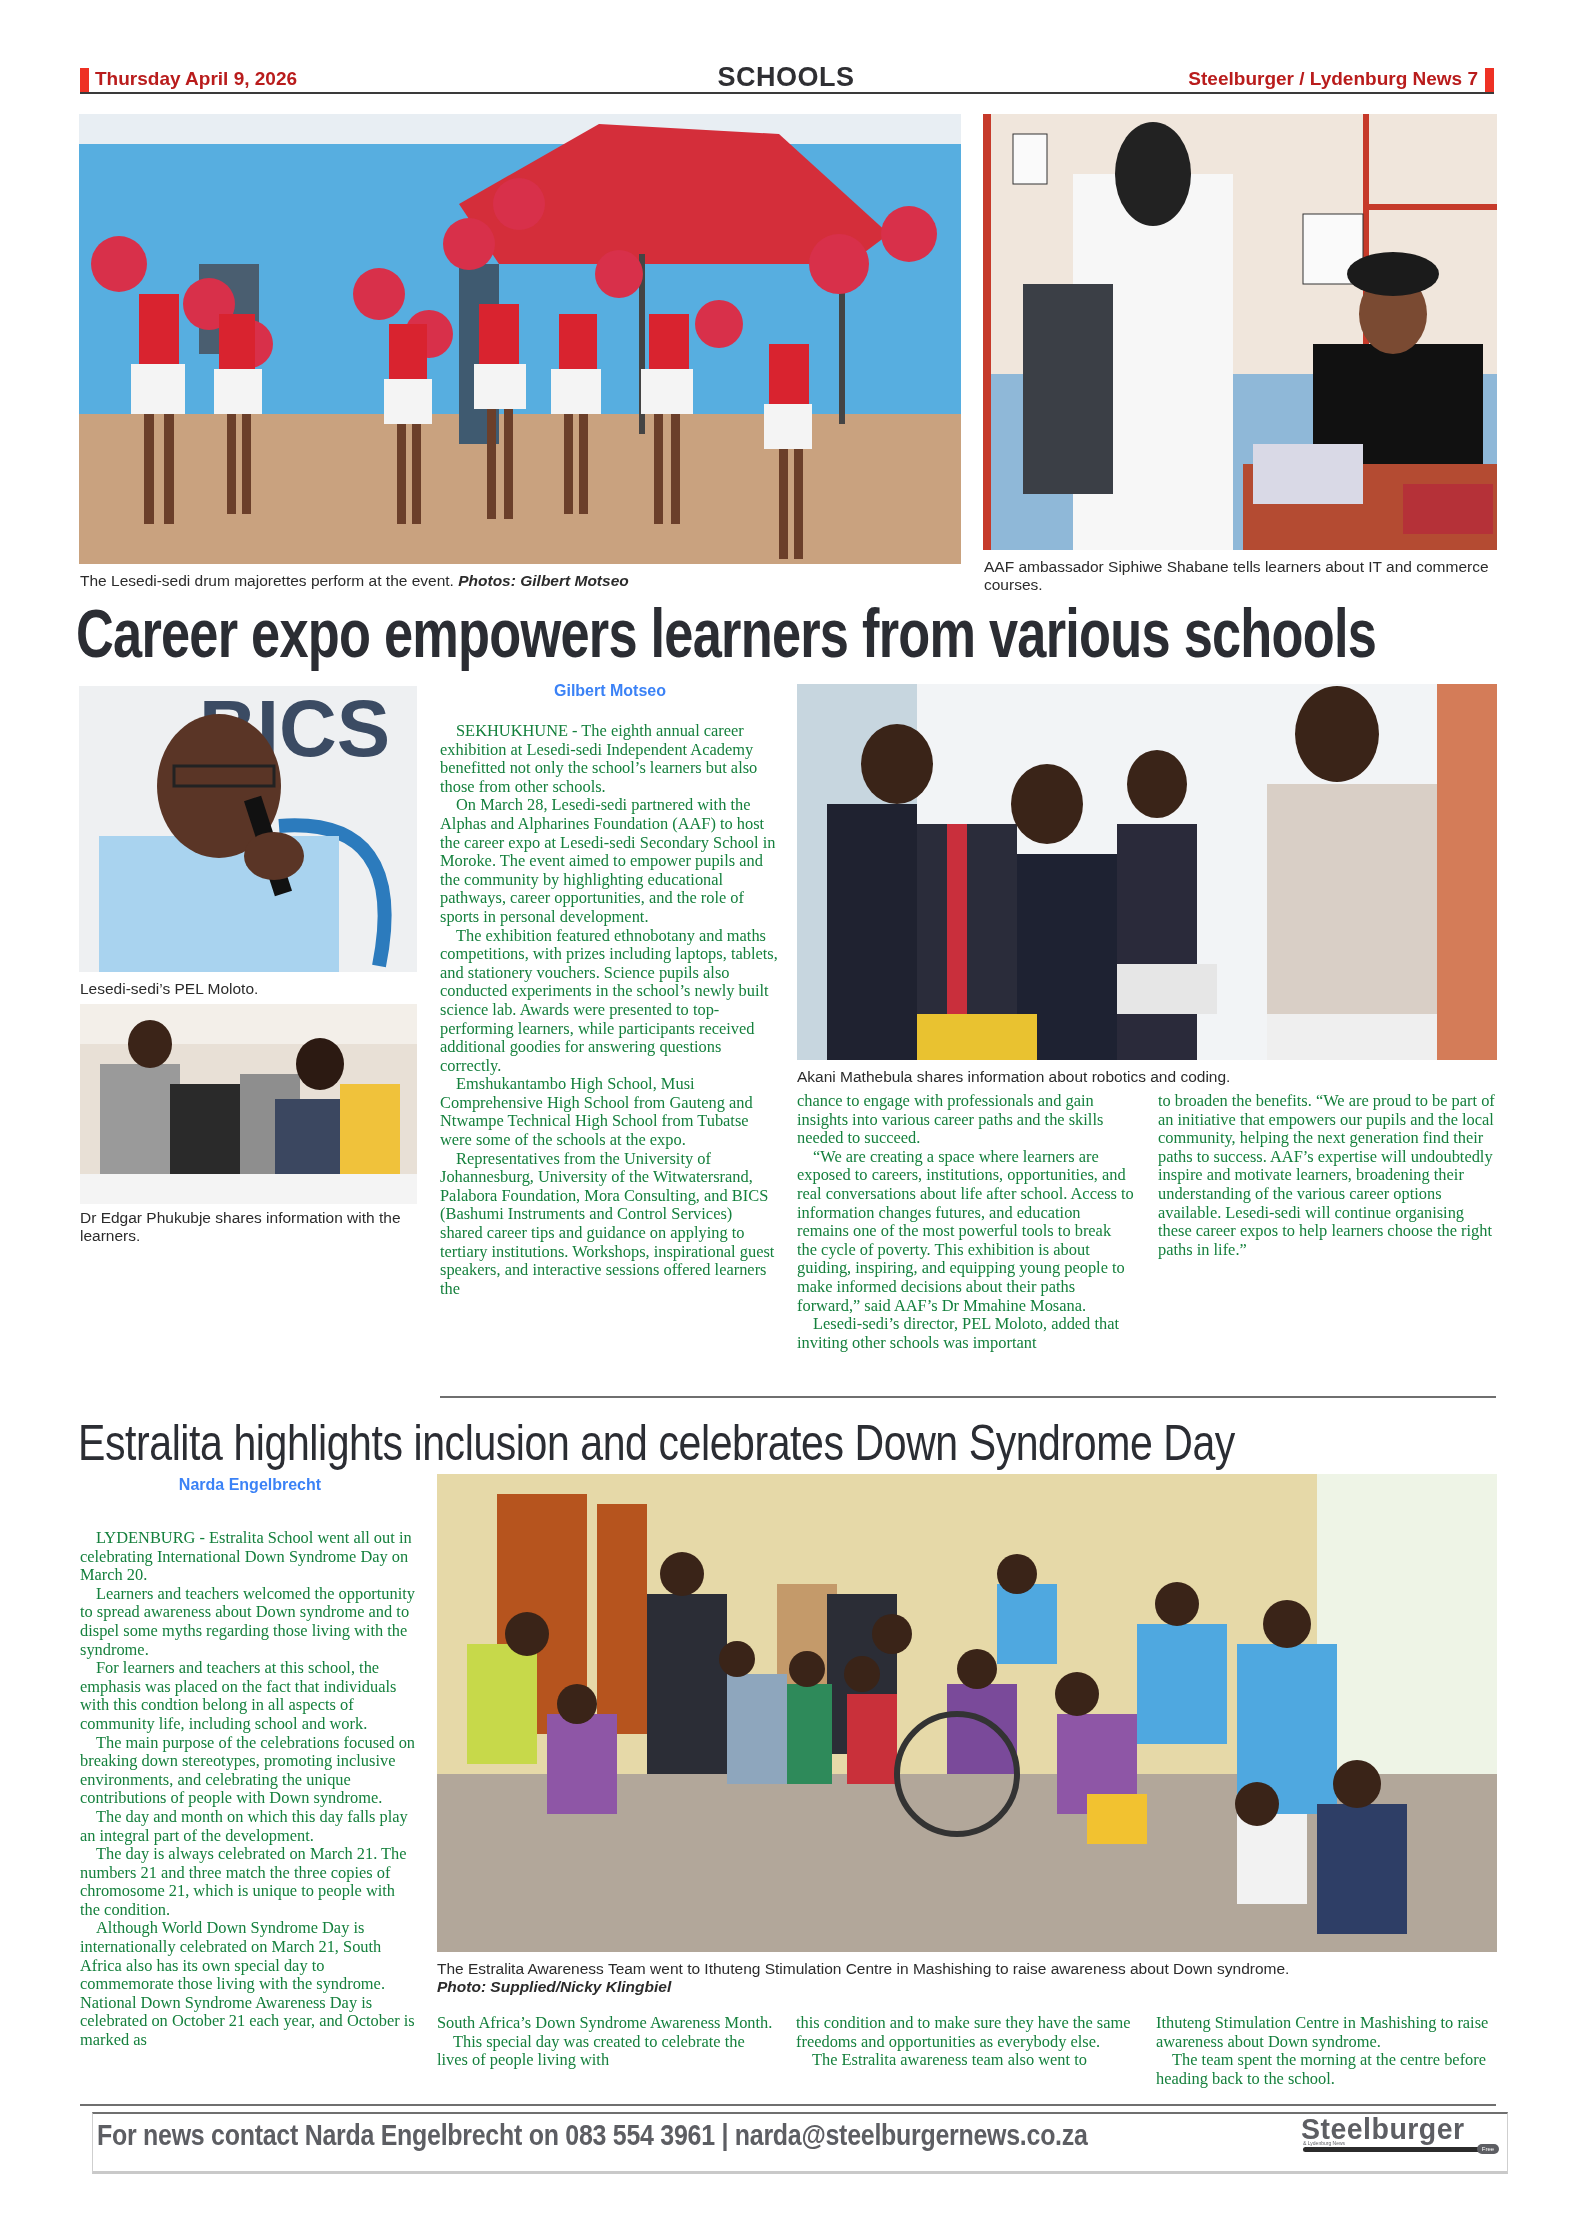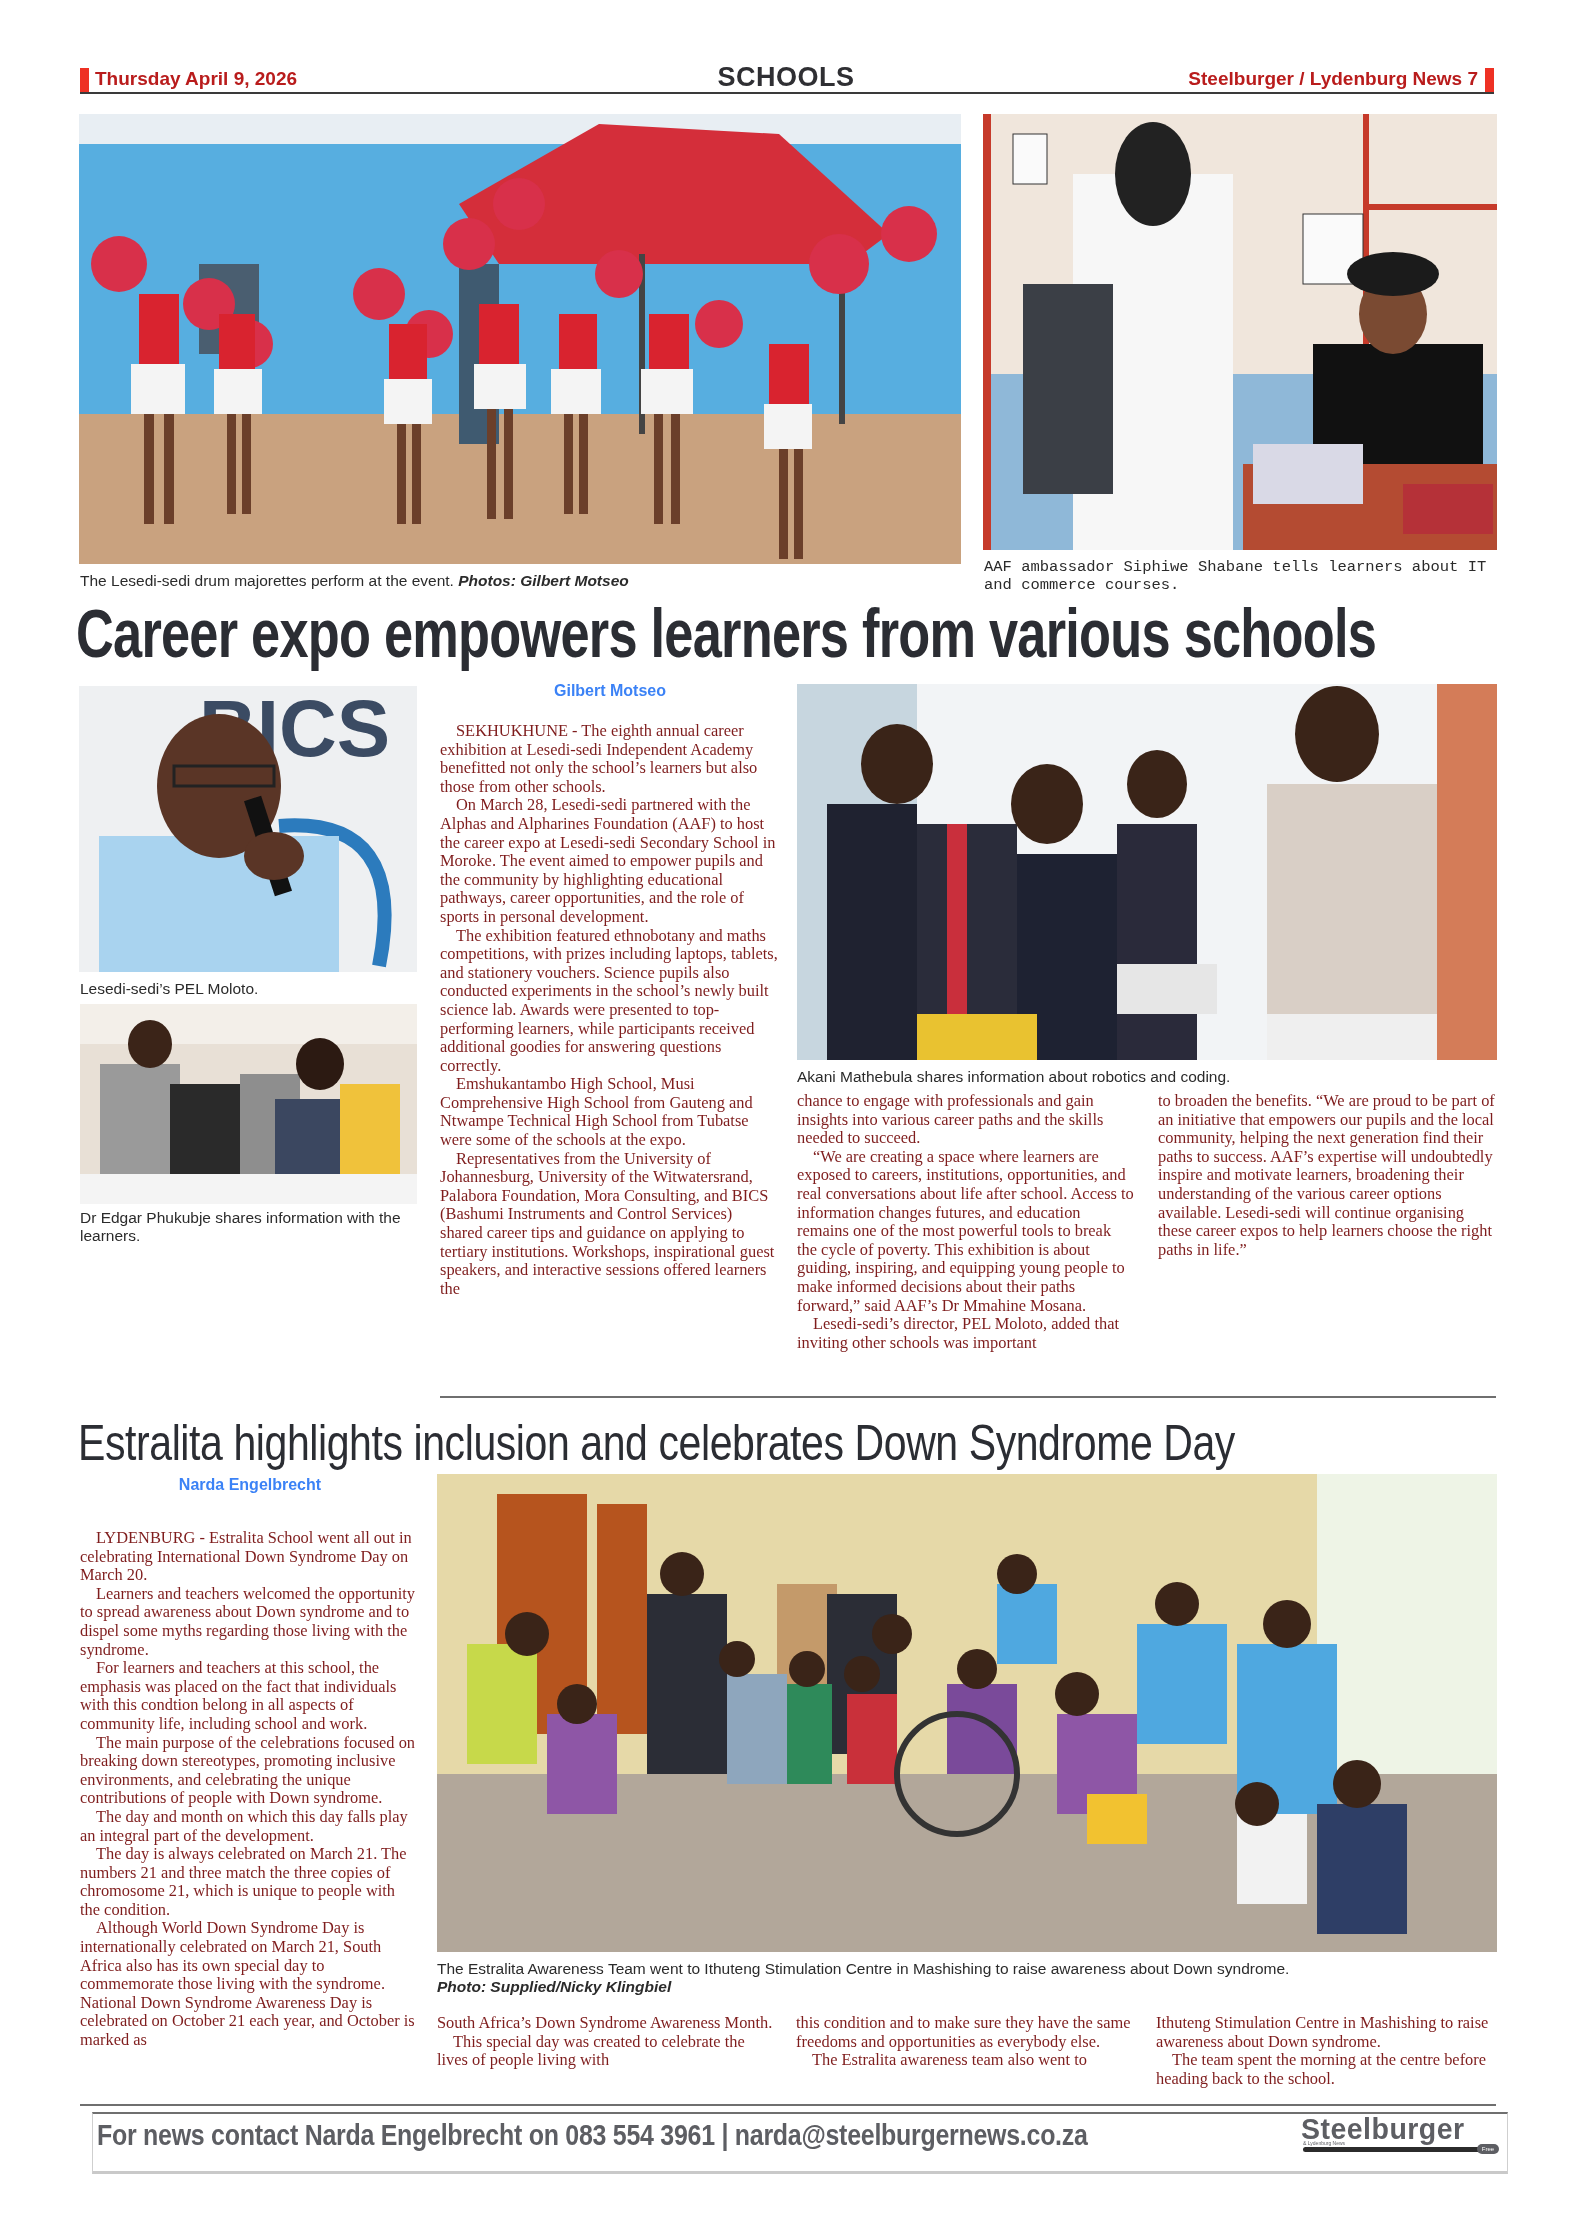--- a/index.html
+++ b/index.html
@@ -20,21 +20,21 @@
   .caption { position: absolute; font-family: "Liberation Sans", sans-serif; font-size: 15.5px; line-height: 18px; color: #2b2b2b; }
   .caption b { font-style: italic; margin-top: 32px; }
 
   
   .headline1 { position: absolute; left: 76px; top: 592px; width: 1420px; font-family: "Liberation Sans", sans-serif; font-weight: bold; font-size: 68px; line-height: 82px; color: #2b2d33; transform: scaleX(0.77); transform-origin: left top; white-space: nowrap; letter-spacing: -1px; }
   .headline2 { position: absolute; left: 78px; top: 1412px; font-family: "Liberation Sans", sans-serif; font-size: 50px; line-height: 62px; color: #2b2d33; transform: scaleX(0.82); transform-origin: left top; white-space: nowrap; letter-spacing: -0.5px; }
 
   .byline { position: absolute; font-family: "Liberation Sans", sans-serif; font-weight: bold; font-size: 16px; color: #3b82f6; text-align: center; }
 
   
-  .col { position: absolute; font-family: "Liberation Serif", serif; font-size: 16.4px; line-height: 18.6px; color: #7f1d1d; }
+  .col { position: absolute; font-family: "Liberation Serif", serif; font-size: 16.4px; line-height: 18.6px; color: #15803d; }
   .col p { text-indent: 16px; }
   .col p.noindent { text-indent: 0; }
 
   .rule { position: absolute; height: 2px; background: #6f6f6f; }
 
   
   .footer { position: absolute; left: 92px; top: 2112px; width: 1416px; height: 62px; border-top: 2px solid #6f6f6f; border-bottom: 3px solid #c9c9c9; border-left: 1px solid #cfcfcf; border-right: 1px solid #cfcfcf; }
   .footer-text { position: absolute; left: 4px; top: 5px; font-family: "Liberation Sans", sans-serif; font-weight: bold; font-size: 29px; color: #5d5e63; white-space: nowrap; transform: scaleX(0.86); transform-origin: left top; letter-spacing: -0.3px; }
   .footer-logo { position: absolute; right: 8px; top: 2px; width: 198px; height: 38px; }
   .footer-logo-word { position: absolute; left: 0; top: -4px; font-family: "Liberation Sans", sans-serif; font-weight: bold; font-size: 30px; color: #5d5e63; transform: scaleX(0.95); transform-origin: left top; letter-spacing: 0.5px; }
@@ -130,21 +130,21 @@
     <rect x="40" y="170" width="90" height="210" fill="#3b3f46"></rect>
     <ellipse cx="170" cy="60" rx="38" ry="52" fill="#222"></ellipse>
     <rect x="330" y="230" width="170" height="180" fill="#111"></rect>
     <ellipse cx="410" cy="200" rx="34" ry="40" fill="#7a4a32"></ellipse>
     <ellipse cx="410" cy="160" rx="46" ry="22" fill="#1b1b1b"></ellipse>
     <rect x="260" y="350" width="254" height="86" fill="#b44b32"></rect>
     <rect x="270" y="330" width="110" height="60" fill="#d9d9e6"></rect>
     <rect x="420" y="370" width="90" height="50" fill="#b53138"></rect>
   </svg>
 </div>
-<div class="caption" style="left:984px;top:558px;width:512px;font-family:Liberation Mono, monospace;">AAF ambassador Siphiwe Shabane tells learners about IT and commerce courses.</div>
+<div class="caption" style="left:984px;top:558px;width:512px;">AAF ambassador Siphiwe Shabane tells learners about IT and commerce courses.</div>
 
 <div class="headline1">Career expo empowers learners from various schools</div>
 
 <div class="photo" style="left:79px;top:686px;width:338px;height:286px;">
   <svg viewBox="0 0 338 286" preserveAspectRatio="none">
     <rect width="338" height="286" fill="#eef0f2"></rect>
     <text x="120" y="70" font-family="Liberation Sans, sans-serif" font-weight="bold" font-size="80" fill="#3b4b63">BICS</text>
     <path d="M200 140 Q330 130 300 280" stroke="#2c7bbd" stroke-width="14" fill="none"></path>
     <rect x="20" y="150" width="240" height="136" fill="#a9d3ef"></rect>
     <ellipse cx="140" cy="100" rx="62" ry="72" fill="#5a3526"></ellipse>

